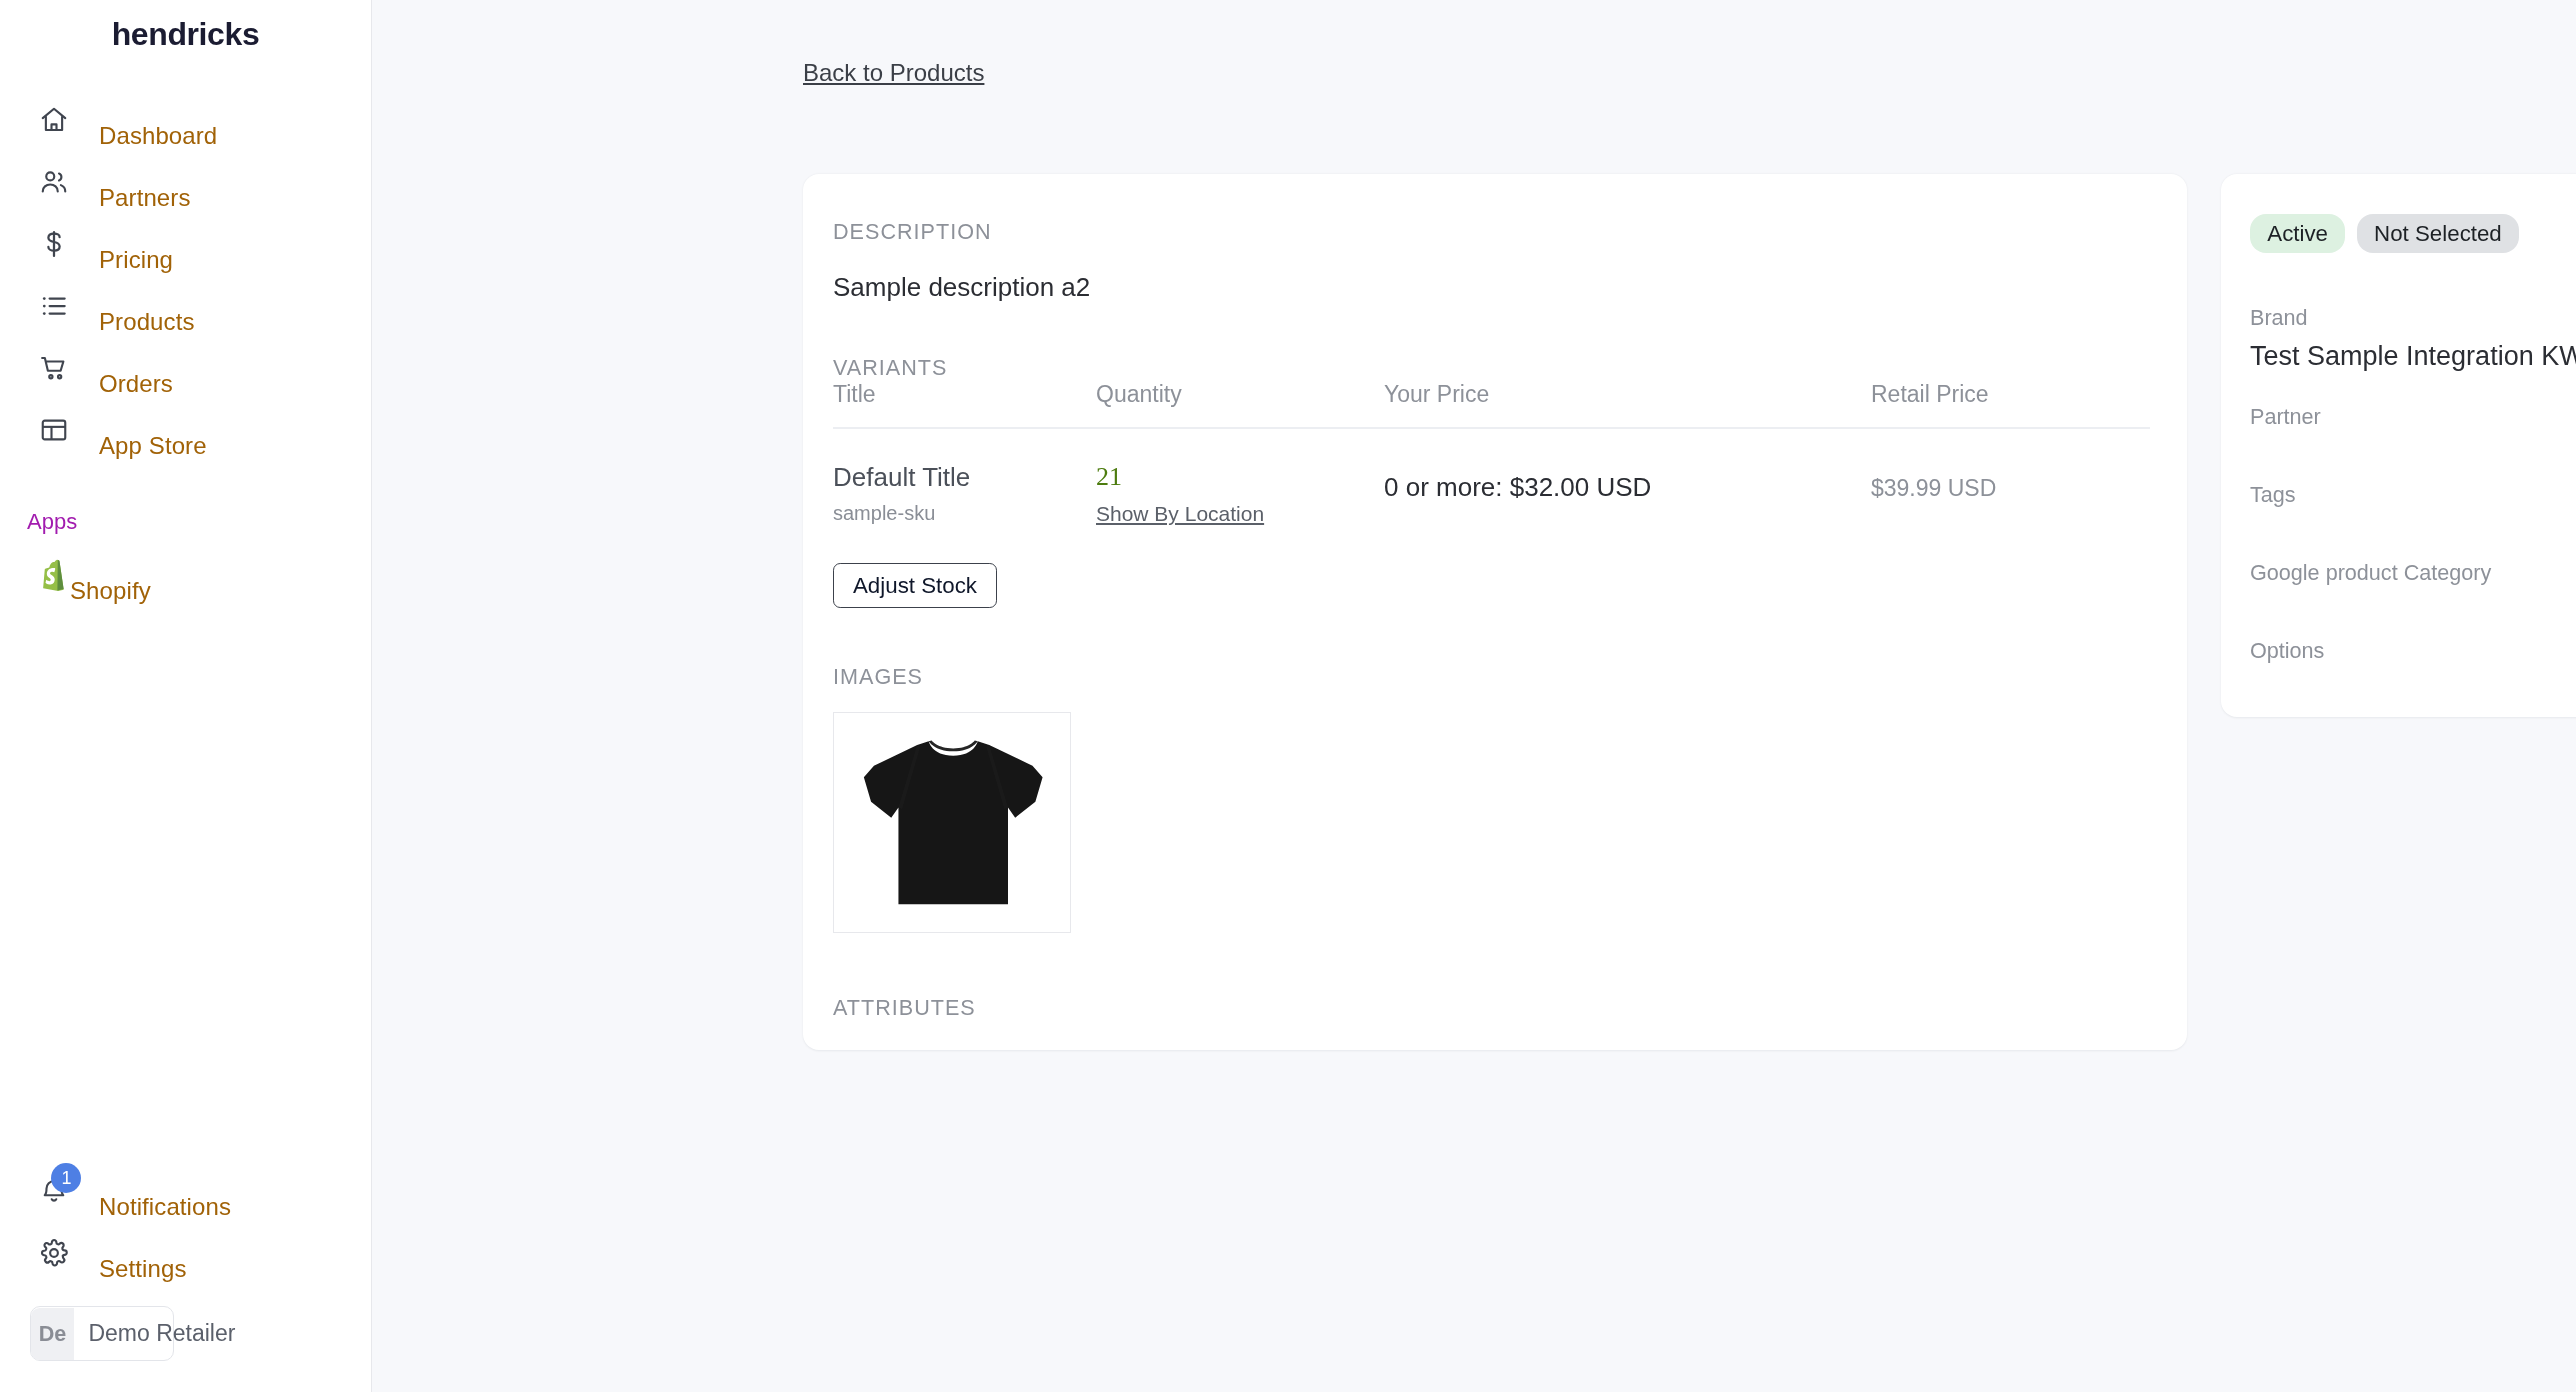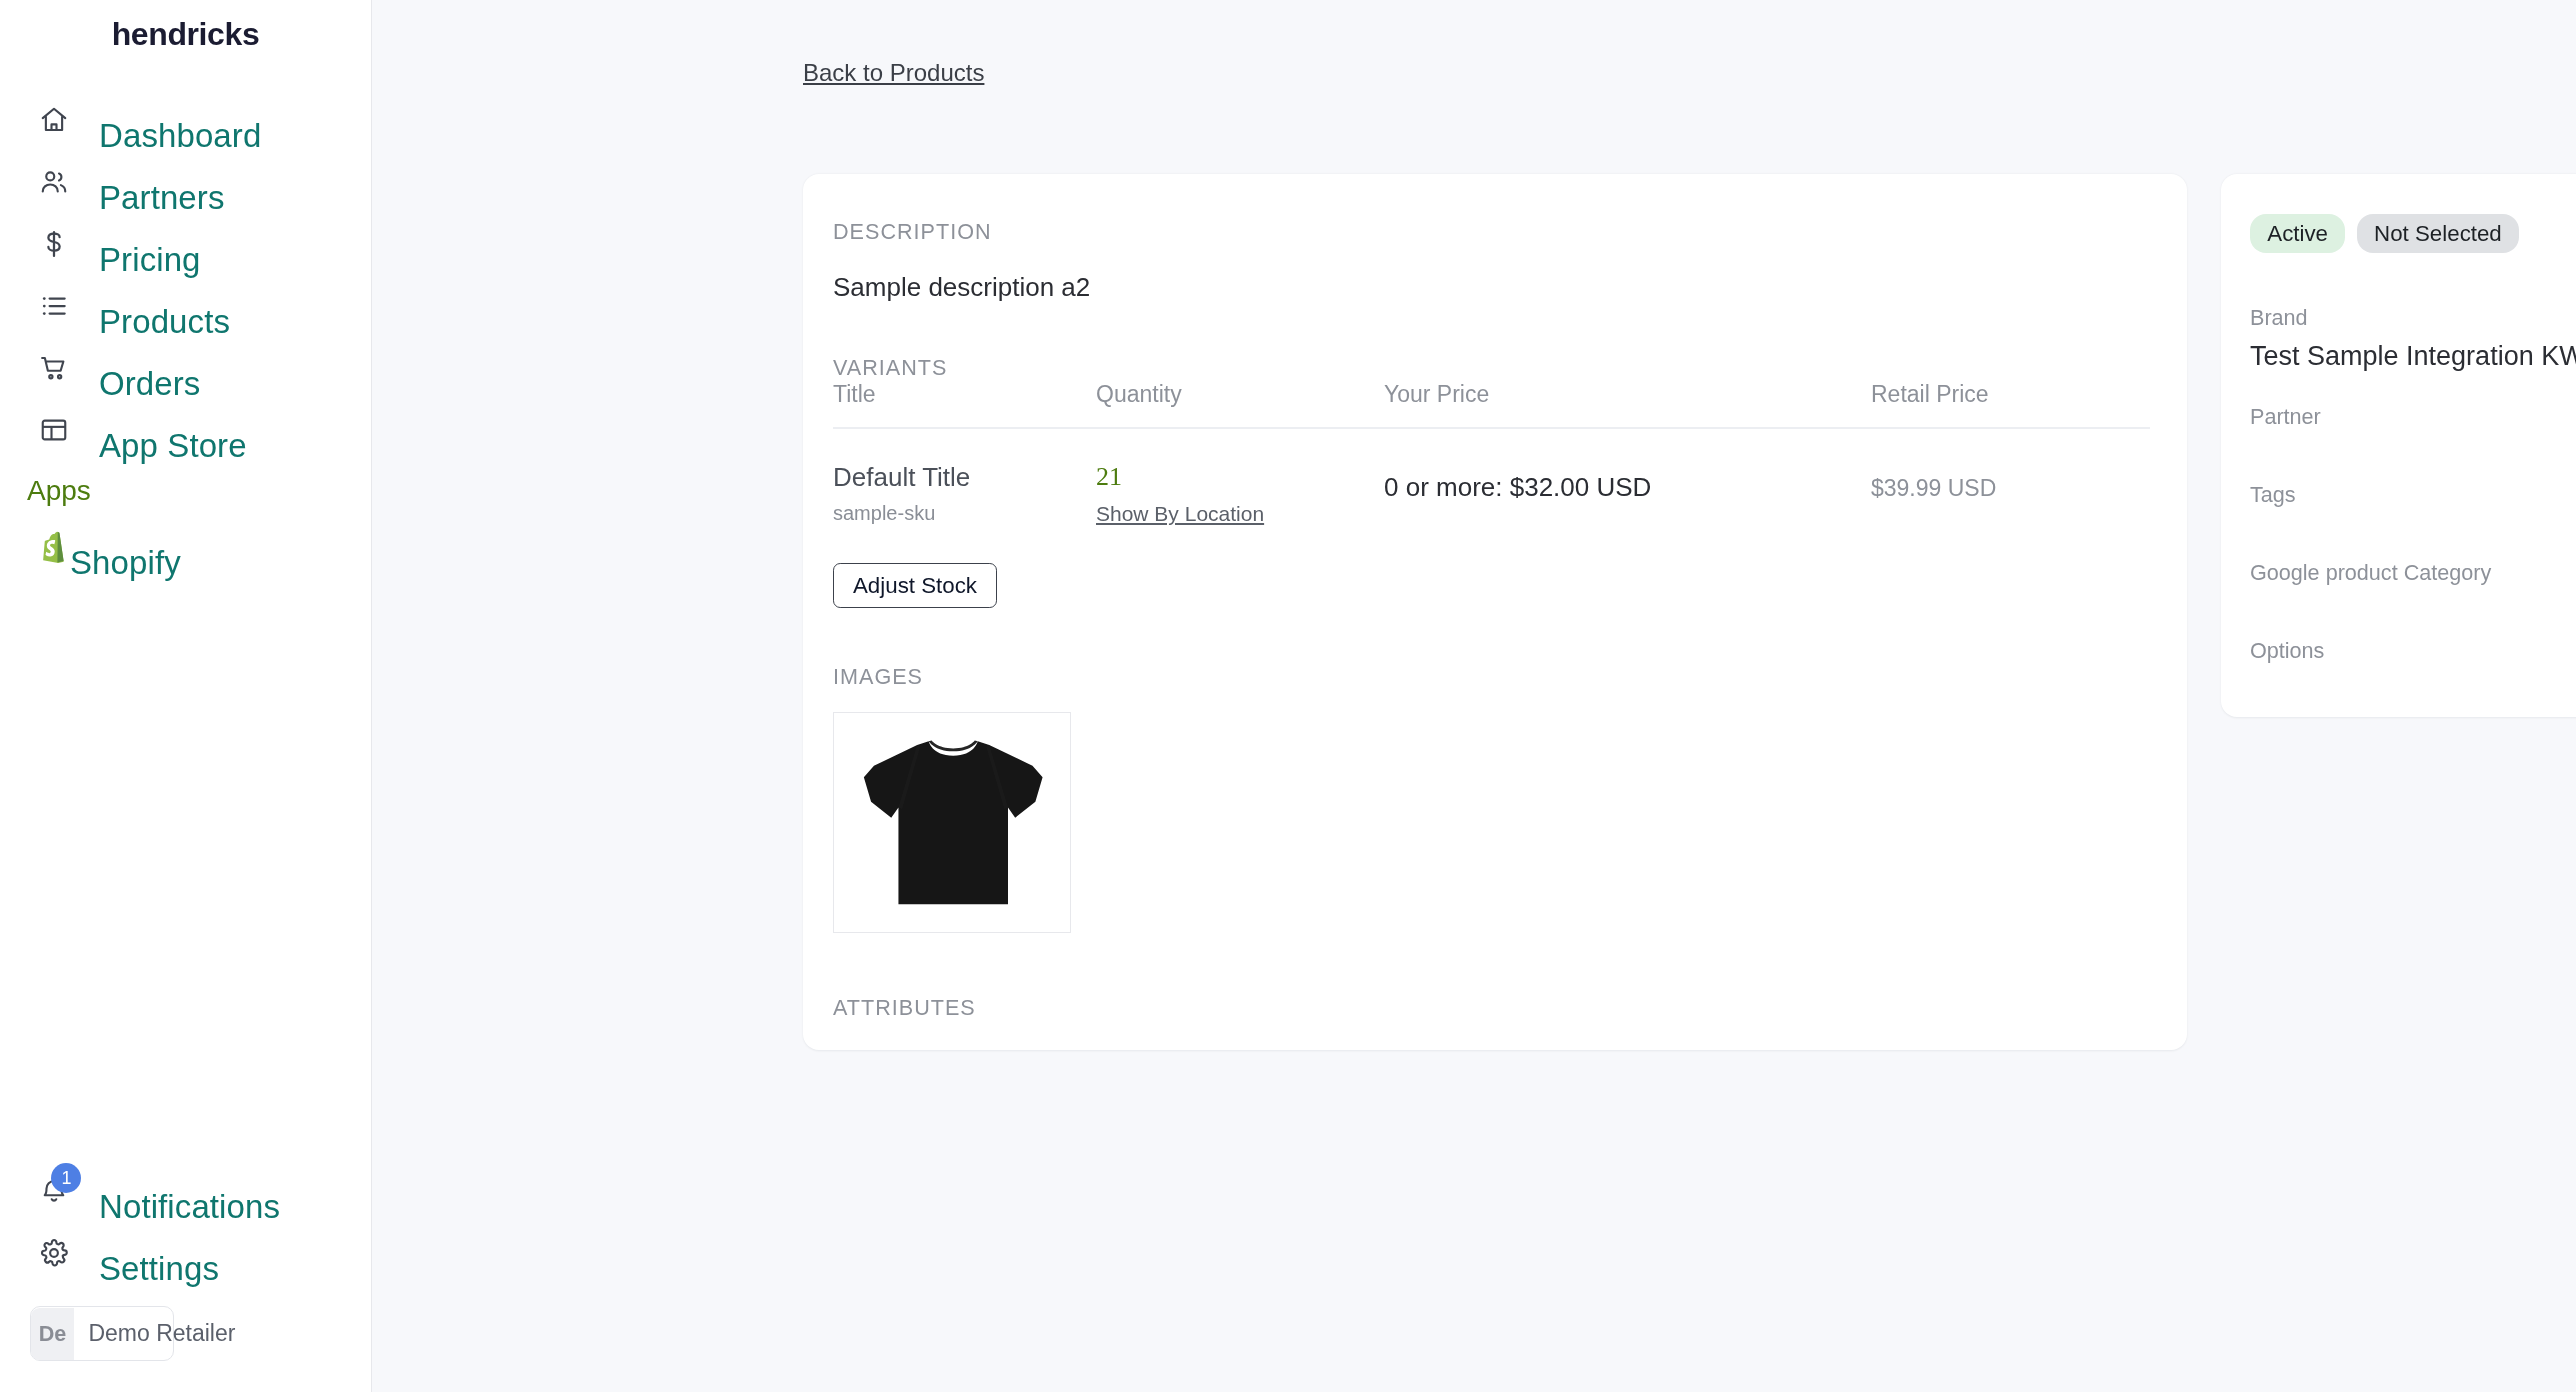--- a/index.html
+++ b/index.html
@@ -30,27 +30,27 @@
   .nav { margin-top:36px; }
   .nav-item {
     display:flex; align-items:center;
     height:62px;
     padding-left:37px;
     gap:29px;
     cursor:pointer;
   }
   .nav-icon { width:33px; height:33px; display:flex; align-items:center; justify-content:center; flex:0 0 33px; }
   .nav-icon svg { display:block; }
-  .nav-label { font-size:33px; color:#0f766e; letter-spacing:0.1px;margin-top:32px; }
+  .nav-label { font-size:24px; color:#a16207; letter-spacing:0.1px;margin-top:32px; }
 
   .apps-heading {
-    margin-top:14px;
+    margin-top:48px;
     padding-left:27px;
-    font-size:28px;
-    color:#4d7c0f;
+    font-size:22px;
+    color:#a21caf;
   }
   .app-item {
     display:flex; align-items:center;
     height:62px; padding-left:37px; cursor:pointer;
     margin-top:8.6px;
   }
   .shopify-ico { width:33px; height:36px; flex:0 0 33px; }
 
   .sidebar-bottom {
     position:absolute;

